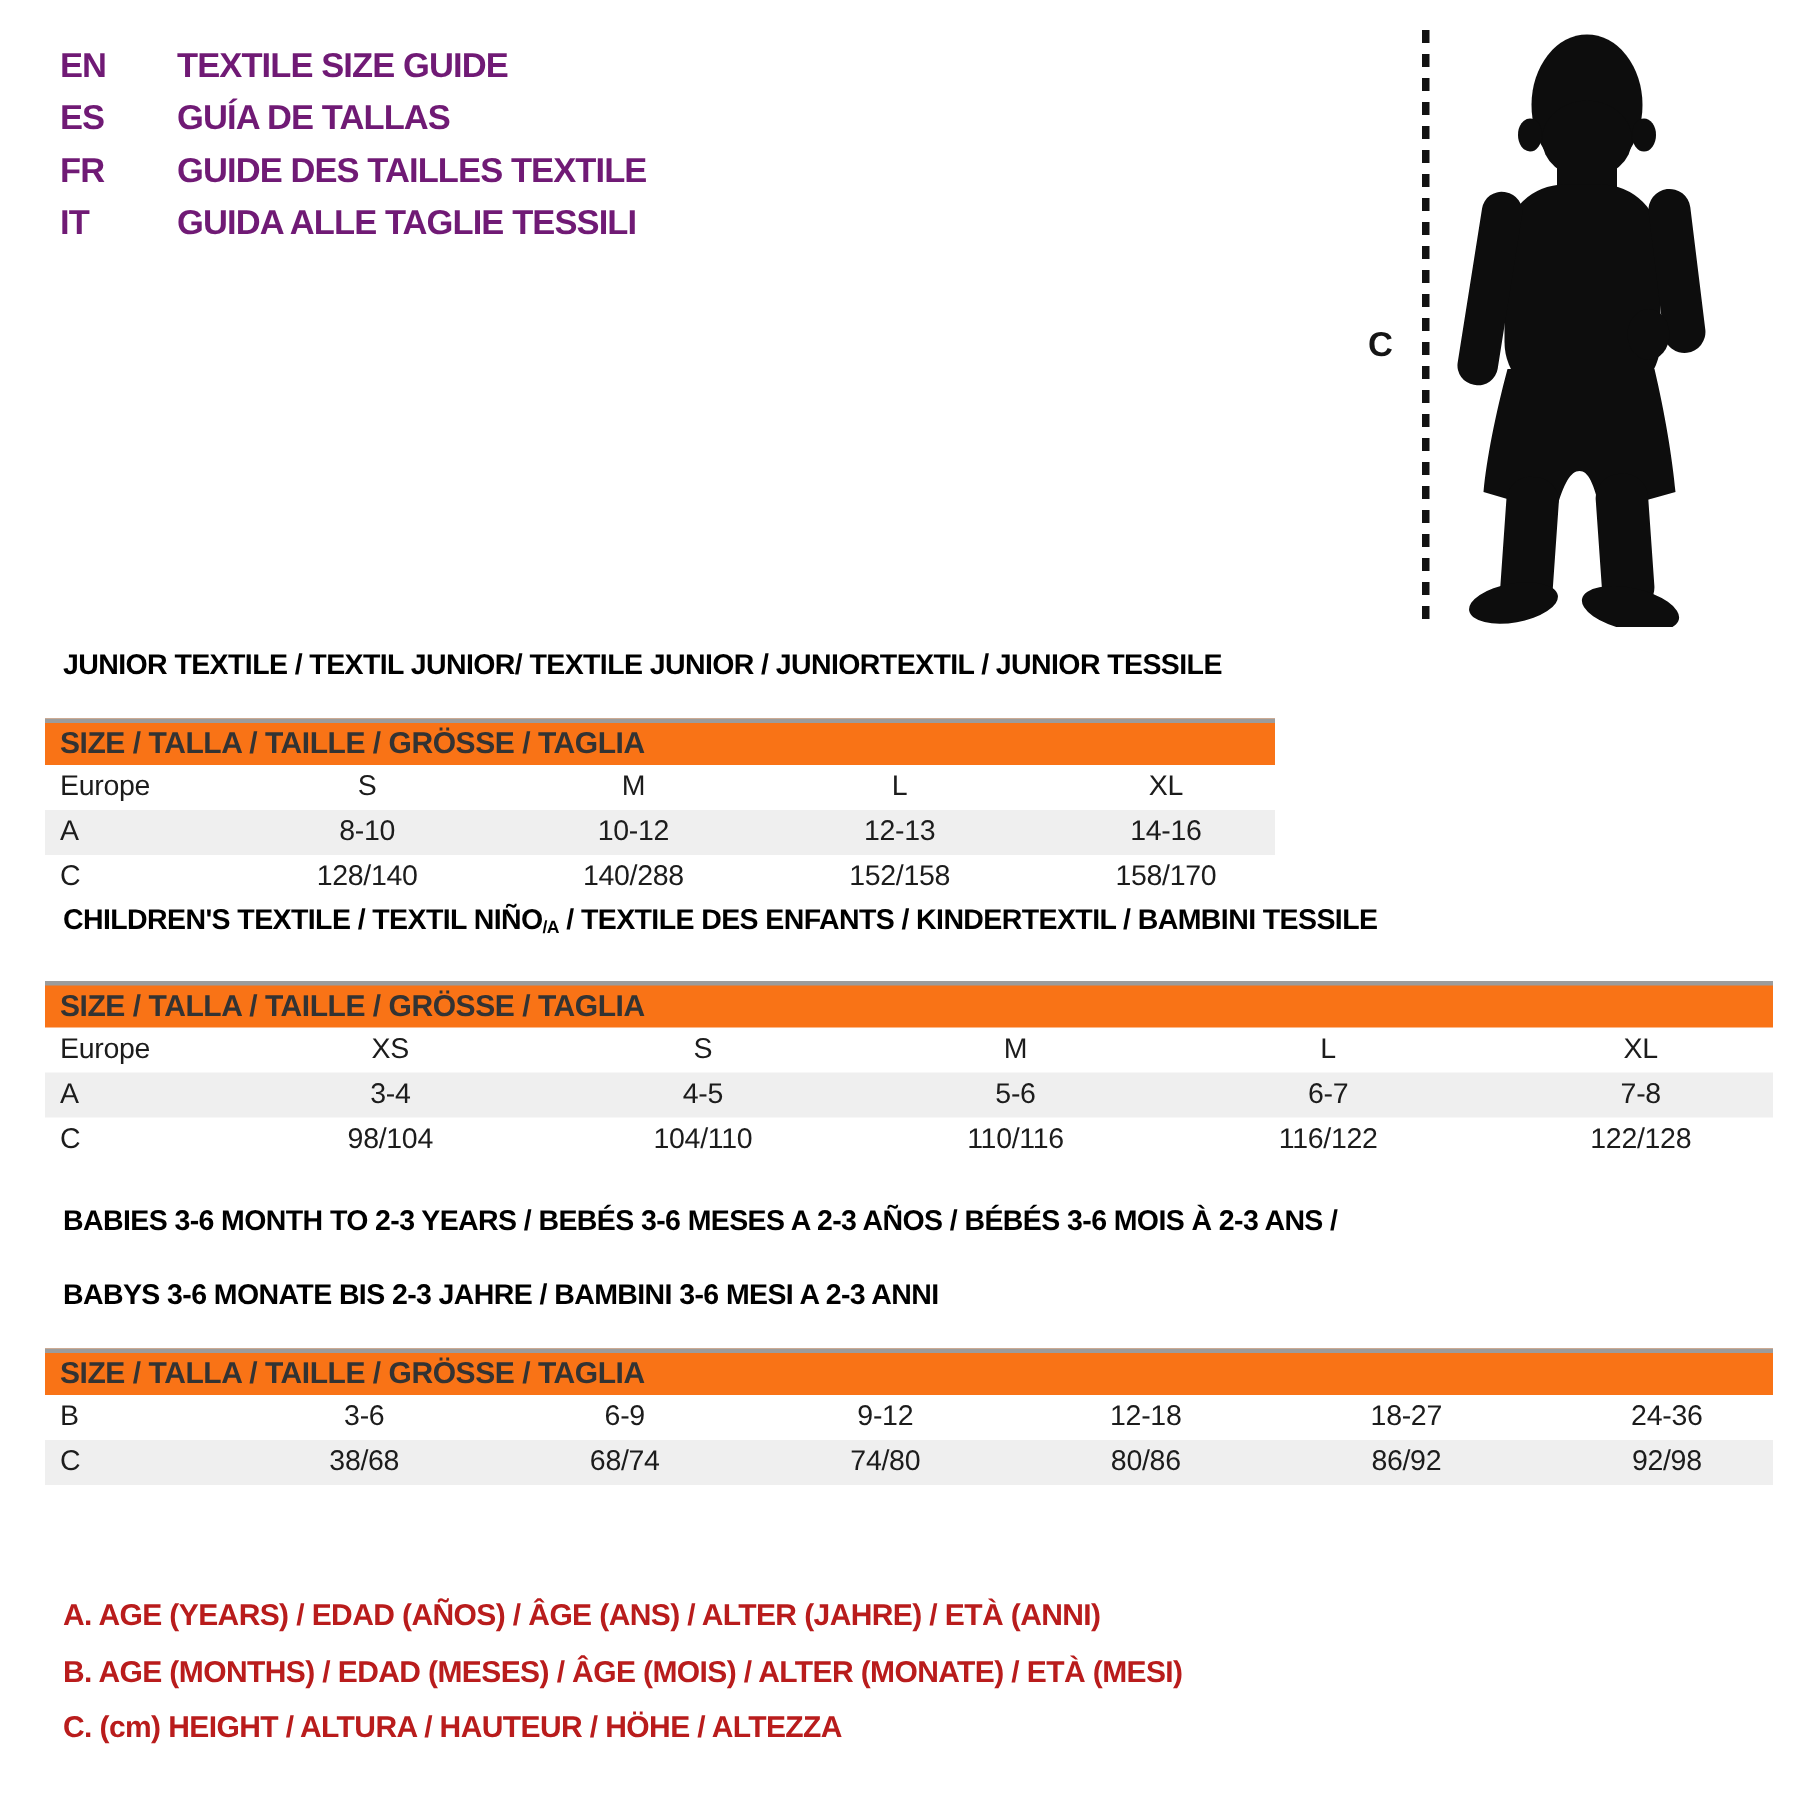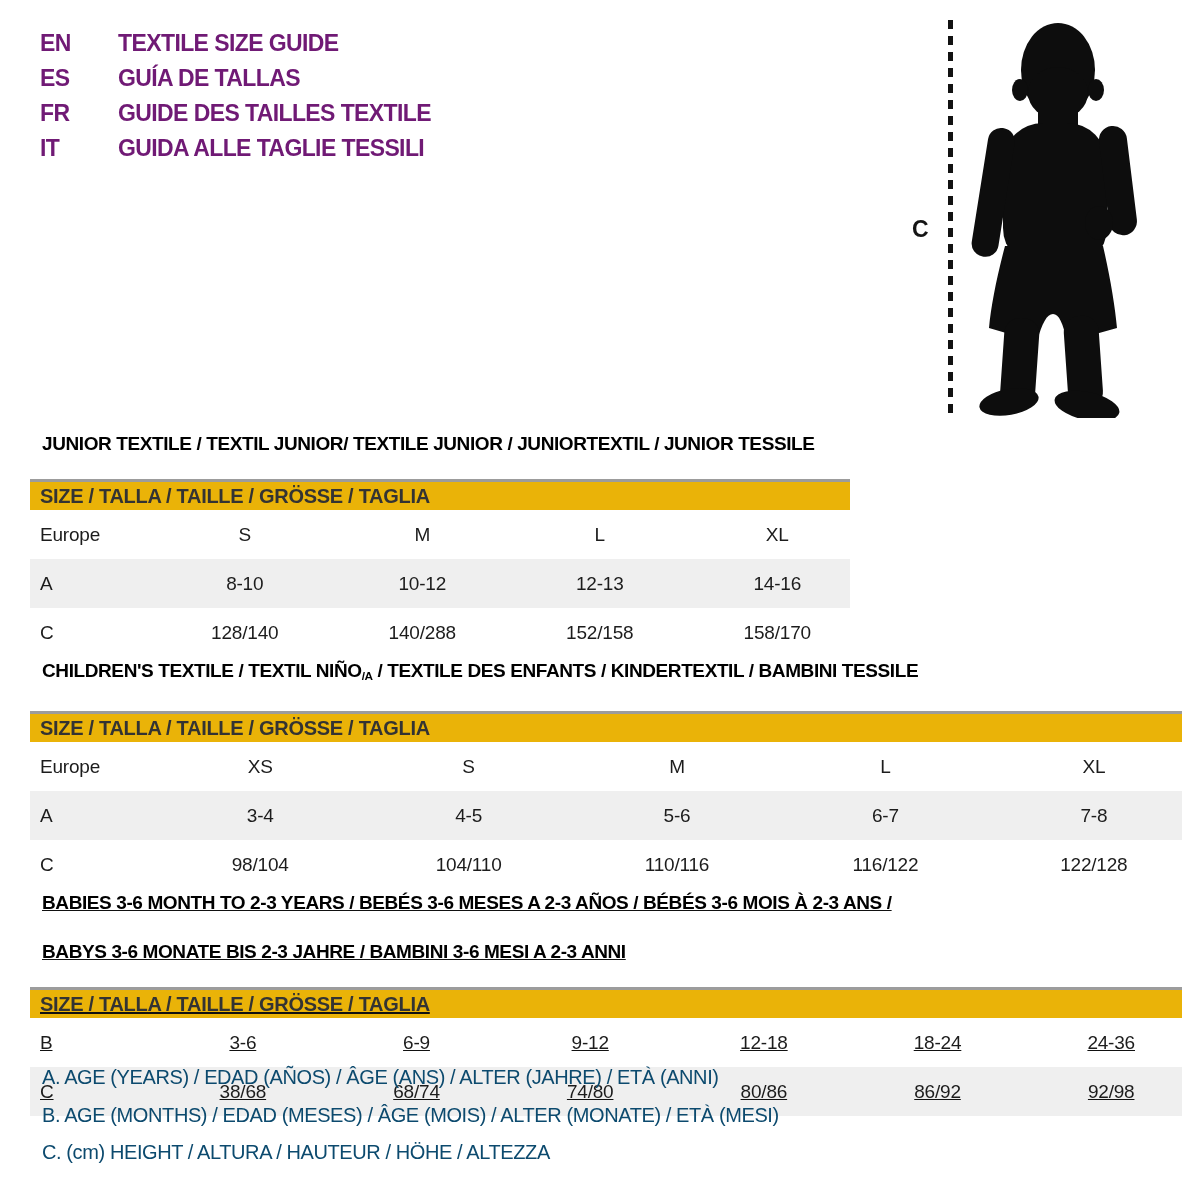--- a/index.html
+++ b/index.html
@@ -24,42 +24,42 @@
     position:absolute;left:48px;top:20px;width:5px;height:398px;
     background:repeating-linear-gradient(to bottom,#121212 0 9px,transparent 9px 16px);
   }
   .measure-label{position:absolute;left:12px;top:216px;font-weight:700;font-size:23px;color:#151515;}
   .silhouette{position:absolute;left:63px;top:18px;}
 
   
   .sections{position:absolute;left:30px;top:430px;width:1152px;}
   .size-section{margin:0;}
   .size-section--children{}
-  .size-section--babies{text-decoration:underline;}
+  .size-section--babies{margin-top:26px;}
   .section-title{
     font-weight:700;font-size:19px;line-height:27px;letter-spacing:-0.4px;
     color:#000000;margin:0 12px 22px 12px;white-space:nowrap;
   }
   .section-title .sub{font-size:0.62em;vertical-align:-0.28em;font-weight:700;}
   .size-table{width:1152px;}
   .size-section--junior .size-table{width:820px;}
   .size-header{
     box-sizing:border-box;height:31px;line-height:28px;
-    background:#eab308;border-top:3px solid #9c9c9c;
+    background:#f97316;border-top:3px solid #9c9c9c;
     color:#333;font-weight:700;font-size:20px;letter-spacing:-0.3px;
     padding-left:10px;white-space:nowrap;
   }
-  .size-row{display:flex;height:49px;align-items:center;font-size:19px;letter-spacing:-0.2px;color:#1c1c1c;gap:32px;}
+  .size-row{display:flex;height:30px;align-items:center;font-size:19px;letter-spacing:-0.2px;color:#1c1c1c;gap:32px;}
   .size-row.shaded{background:#efefef;}
   .size-row .cell-label{flex:0 0 100px;padding-left:10px;}
   .size-row .cell-val{flex:1 1 0;text-align:center;}
 
   
   .legend{position:absolute;left:42px;top:1059px;}
-  .legend-line{font-weight:400;font-size:20px;line-height:37.5px;letter-spacing:-0.4px;color:#0c4a6e;white-space:nowrap;}
+  .legend-line{font-weight:700;font-size:20px;line-height:37.5px;letter-spacing:-0.4px;color:#b91c1c;white-space:nowrap;}
 </style>
 </head>
 <body>
 
 <div class="page">
 
   <div class="lang-block" id="lang-block">
   <div class="lang-row">
     <span class="lang-code">EN</span><span class="lang-label">TEXTILE SIZE GUIDE</span>
   </div>
@@ -169,21 +169,21 @@
           <div class="section-title">BABYS 3-6 MONATE BIS 2-3 JAHRE / BAMBINI 3-6 MESI A 2-3 ANNI</div>
         </div>
     <div class="size-table">
       <div class="size-header">SIZE / TALLA / TAILLE / GRÖSSE / TAGLIA</div>
     <div class="size-row">
             <div class="cell-label">B</div>
             <div class="cell-val">3-6</div>
             <div class="cell-val">6-9</div>
             <div class="cell-val">9-12</div>
             <div class="cell-val">12-18</div>
-            <div class="cell-val">18-24</div>
+            <div class="cell-val">18-27</div>
             <div class="cell-val">24-36</div>
           </div>
           <div class="size-row shaded">
             <div class="cell-label">C</div>
             <div class="cell-val">38/68</div>
             <div class="cell-val">68/74</div>
             <div class="cell-val">74/80</div>
             <div class="cell-val">80/86</div>
             <div class="cell-val">86/92</div>
             <div class="cell-val">92/98</div>

